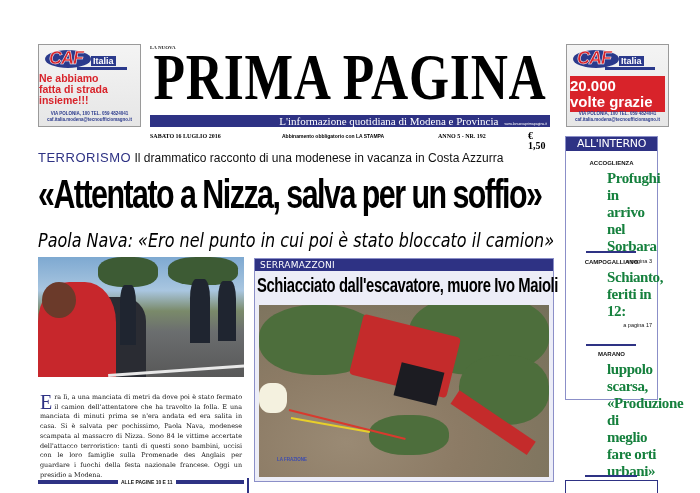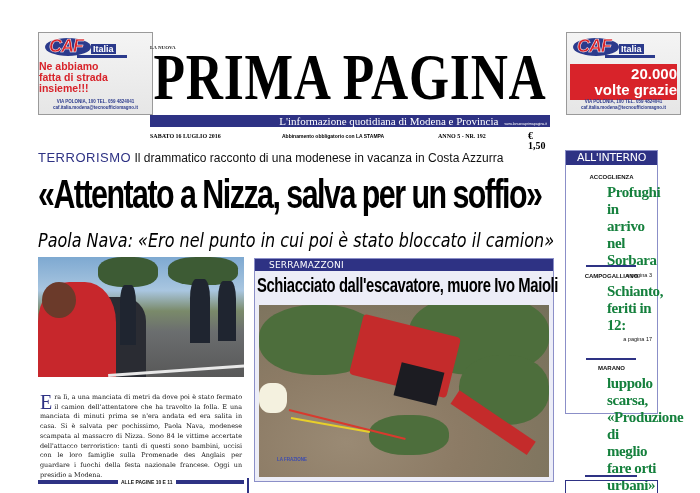--- a/index.html
+++ b/index.html
@@ -1,28 +1,28 @@
 <!DOCTYPE html>
 <html><head>
 <meta charset="utf-8">
 <style>
   * { box-sizing: border-box; margin: 0; padding: 0; }
   body { width: 700px; height: 493px; background: #ffffff; position: relative; overflow: hidden; font-family: "Liberation Sans", sans-serif; }
 
   
-  .ad { position: absolute; top: 32px; width: 115px; height: 83px; border: 1px solid #9a9a9a; background: linear-gradient(#f4f4f4, #e6e6e6); }
+  .ad { position: absolute; top: 44px; width: 103px; height: 83px; border: 1px solid #9a9a9a; background: linear-gradient(#f4f4f4, #e6e6e6); }
   .ad-left { left: 38px; }
   .ad-right { left: 566px; }
   .caf-logo { position: absolute; top: 4px; left: 6px; width: 80px; height: 22px; }
   .caf-oval { position: absolute; left: 0; top: 1px; width: 46px; height: 18px; border-radius: 50%; background: #2b3a8c; }
   .caf-text { position: absolute; left: 4px; top: -1px; font: bold 18px "Liberation Sans", sans-serif; color: #d8232a; font-style: italic; letter-spacing: -1px; -webkit-text-stroke: 0.5px #fff; }
   .caf-italia { position: absolute; left: 46px; top: 7px; font: bold 9px "Liberation Sans", sans-serif; color: #fff; background: #2b3a8c; padding: 0 2px; }
   .caf-strip { position: absolute; left: 32px; top: 18px; width: 50px; height: 3px; background: #2b3a8c; }
   .ad-msg-red { position: absolute; top: 28px; left: 0; right: 0; color: #d8232a; font: bold 10.5px/11px "Liberation Sans", sans-serif; }
-  .ad-msg-box { position: absolute; top: 31px; left: 3px; right: 3px; height: 36px; background: #d8232a; color: #fff; text-align: right; font: bold 15px/16px "Liberation Sans", sans-serif; padding-top: 2px; }
+  .ad-msg-box { position: absolute; top: 31px; left: 3px; right: 3px; height: 36px; background: #d8232a; color: #fff; text-align: left; font: bold 15px/16px "Liberation Sans", sans-serif; padding-top: 2px; }
   .ad-foot { position: absolute; bottom: 3px; left: 0; right: 0; text-align: center; font: bold 4.5px/6px "Liberation Sans", sans-serif; color: #2b3a8c; }
 
   
   .kicker-small { position: absolute; left: 150px; top: 45px; font: bold 5px "Liberation Serif", serif; color: #222; }
   .masthead { position: absolute; left: 148px; top: 46px; width: 404px; text-align: center; font: bold 66px/62px "Liberation Serif", serif; letter-spacing: 1px; color: #000; transform: scaleX(0.78); transform-origin: left top; width: 518px; }
   .tagline { position: absolute; left: 150px; top: 115px; width: 400px; height: 12px; background: #2e3284; color: #fff; text-align: right; padding-right: 3px; font: 11px/12px "Liberation Serif", serif; }
   .tagline .site { font: 3.5px "Liberation Sans", sans-serif; margin-left: 6px; }
   .dateline { position: absolute; left: 148px; top: 131px; width: 404px; height: 10px; font: bold 6px/10px "Liberation Serif", serif; color: #000; }
   .dateline span { position: absolute; top: 0; }
 
@@ -43,34 +43,34 @@
 
   .body-text { position: absolute; left: 40px; top: 393px; width: 202px; font: 6.4px/9.7px "DejaVu Serif", serif; color: #111; text-align: justify; }
   .body-text .dropcap { float: left; font: 20px/18px "Liberation Serif", serif; color: #2e3284; margin-right: 2px; }
   .pages-bar { position: absolute; left: 38px; top: 478px; width: 206px; height: 8px; }
   .pages-bar .line { position: absolute; top: 2px; height: 4px; background: #2e3284; }
   .pages-bar .label { position: absolute; left: 80px; top: 0; font: bold 5px/8px "Liberation Sans", sans-serif; color: #111; background: #fff; padding: 0 3px; }
   .vrule { position: absolute; left: 247px; top: 478px; width: 2px; height: 15px; background: #2e3284; }
 
   
   .story2 { position: absolute; left: 254px; top: 258px; width: 300px; height: 224px; border: 1px solid #8b8fc8; background: #ecedf7; }
-  .story2 .tag { height: 12px; background: #2e3284; color: #fff; font: 9px/12px "DejaVu Sans", sans-serif; padding-left: 14px; letter-spacing: 0.2px; }
+  .story2 .tag { height: 12px; background: #2e3284; color: #fff; font: 9px/12px "DejaVu Sans", sans-serif; padding-left: 5px; letter-spacing: 0.2px; }
   .story2 .title { position: absolute; left: 2px; top: 14px; white-space: nowrap; font: bold 20px/24px "Liberation Sans", sans-serif; color: #000; transform: scaleX(0.74); transform-origin: left top; letter-spacing: -0.5px; }
   .photo-trattore { position: absolute; left: 4px; top: 46px; width: 290px; height: 172px; overflow: hidden; background: radial-gradient(ellipse at 30% 80%, #9a8a74 0%, #8c7b65 40%, #74705a 100%); }
   .photo-trattore .grass { position: absolute; background: #4d6e3c; border-radius: 45%; }
   .photo-trattore .tractor { position: absolute; left: 96px; top: 20px; width: 100px; height: 62px; background: #c42b2b; transform: rotate(14deg); border-radius: 4px; }
   .photo-trattore .cab { position: absolute; left: 138px; top: 62px; width: 44px; height: 34px; background: #1c1c22; transform: rotate(14deg); }
   .photo-trattore .arm { position: absolute; left: 196px; top: 84px; width: 92px; height: 16px; background: #c42b2b; transform: rotate(34deg); transform-origin: left center; }
   .photo-trattore .jerrycan { position: absolute; left: 0; top: 78px; width: 28px; height: 30px; background: #f4f1df; border-radius: 40%; }
   .photo-trattore .cable { position: absolute; left: 30px; top: 104px; width: 120px; height: 2px; background: #d83a2e; transform: rotate(14deg); transform-origin: left center; }
   .photo-trattore .cable2 { position: absolute; left: 32px; top: 112px; width: 80px; height: 2px; background: #e8cf2a; transform: rotate(10deg); transform-origin: left center; }
   .photo-trattore .credit { position: absolute; left: 18px; top: 152px; font: bold 4.5px "Liberation Sans", sans-serif; color: #3b4bb0; }
 
   
-  .sidebar { position: absolute; left: 565px; top: 150px; width: 93px; height: 264px; border: 1px solid #8b8fc8; }
+  .sidebar { position: absolute; left: 565px; top: 136px; width: 93px; height: 264px; border: 1px solid #8b8fc8; }
   .sidebar .head { height: 14px; background: #2e3284; color: #fff; text-align: center; font: 11px/14px "DejaVu Sans", sans-serif; letter-spacing: -0.3px; }
   .sb-item { position: absolute; left: 0; width: 91px; }
   .sb-kicker { text-align: center; font: bold 6px/8px "Liberation Sans", sans-serif; color: #111; }
   .sb-title { font: bold 15px/17px "Liberation Serif", serif; color: #15803d; padding-left: 5px; letter-spacing: -0.4px; margin-left: 36px; }
   .sb-page { text-align: right; padding-right: 5px; font: 5.5px/8px "Liberation Sans", sans-serif; color: #111; }
   .sb-sep { position: absolute; left: 20px; width: 50px; height: 1.5px; background: #2e3284; }
   .sb-bottom { position: absolute; left: 565px; top: 480px; width: 93px; height: 13px; border: 1px solid #2e3284; border-bottom: none; }
   .sb-sep-bottom { position: absolute; left: 585px; top: 475px; width: 52px; height: 1.5px; background: #2e3284; }
 </style>
 </head>

